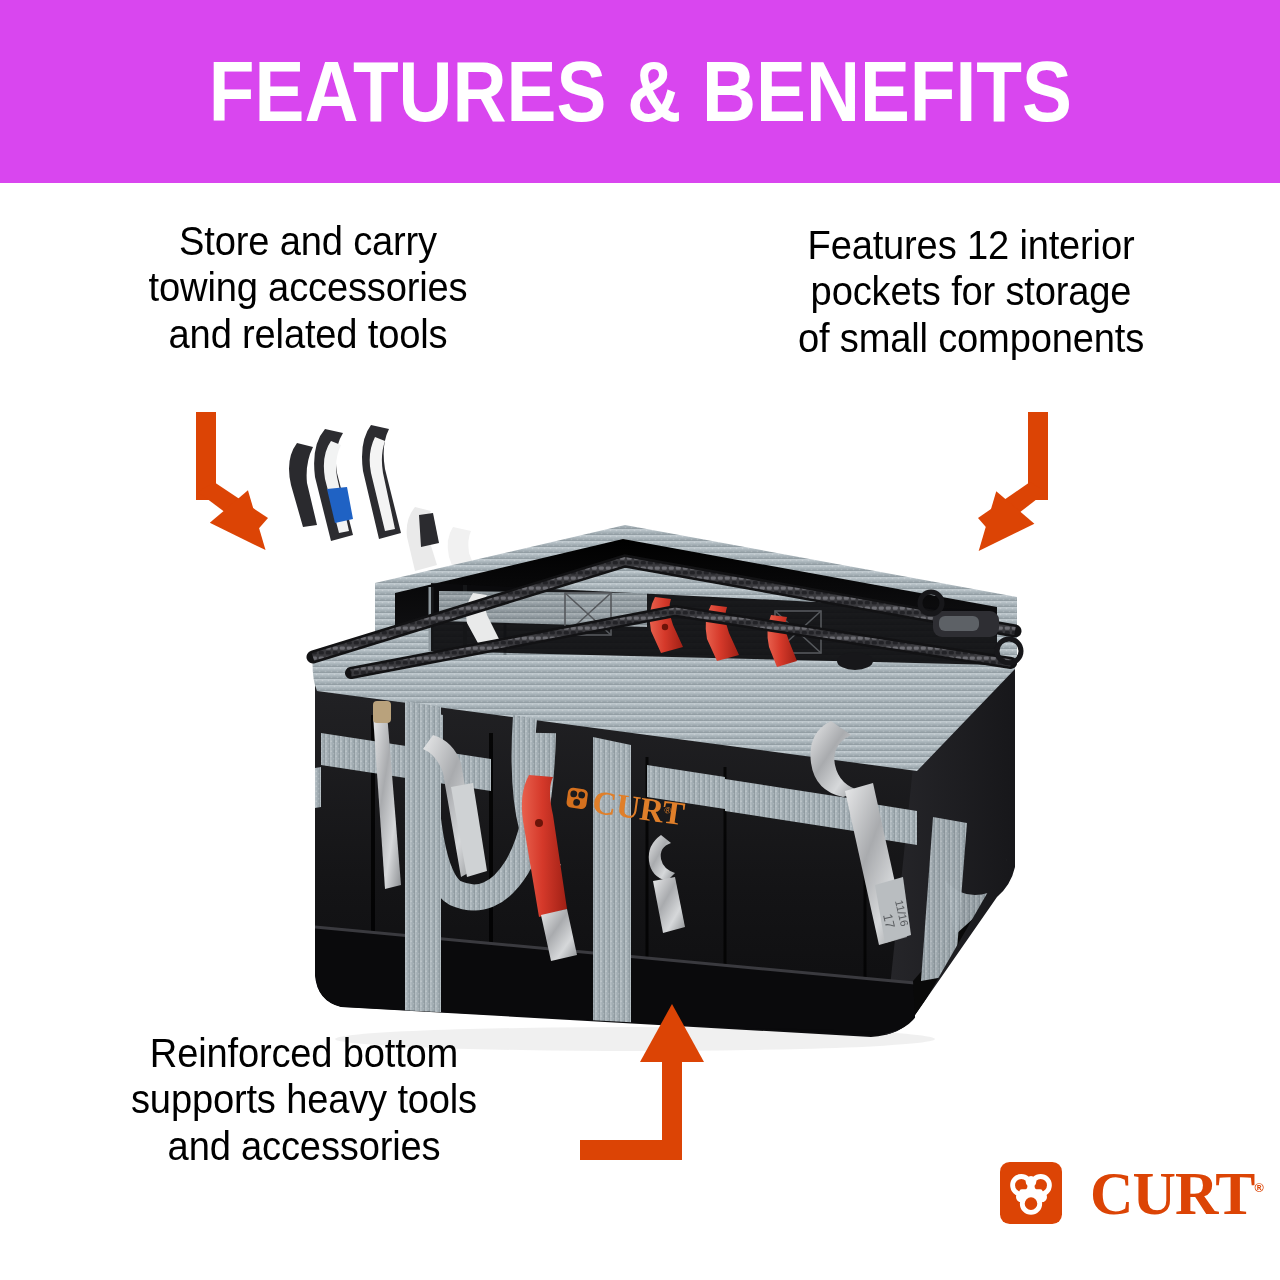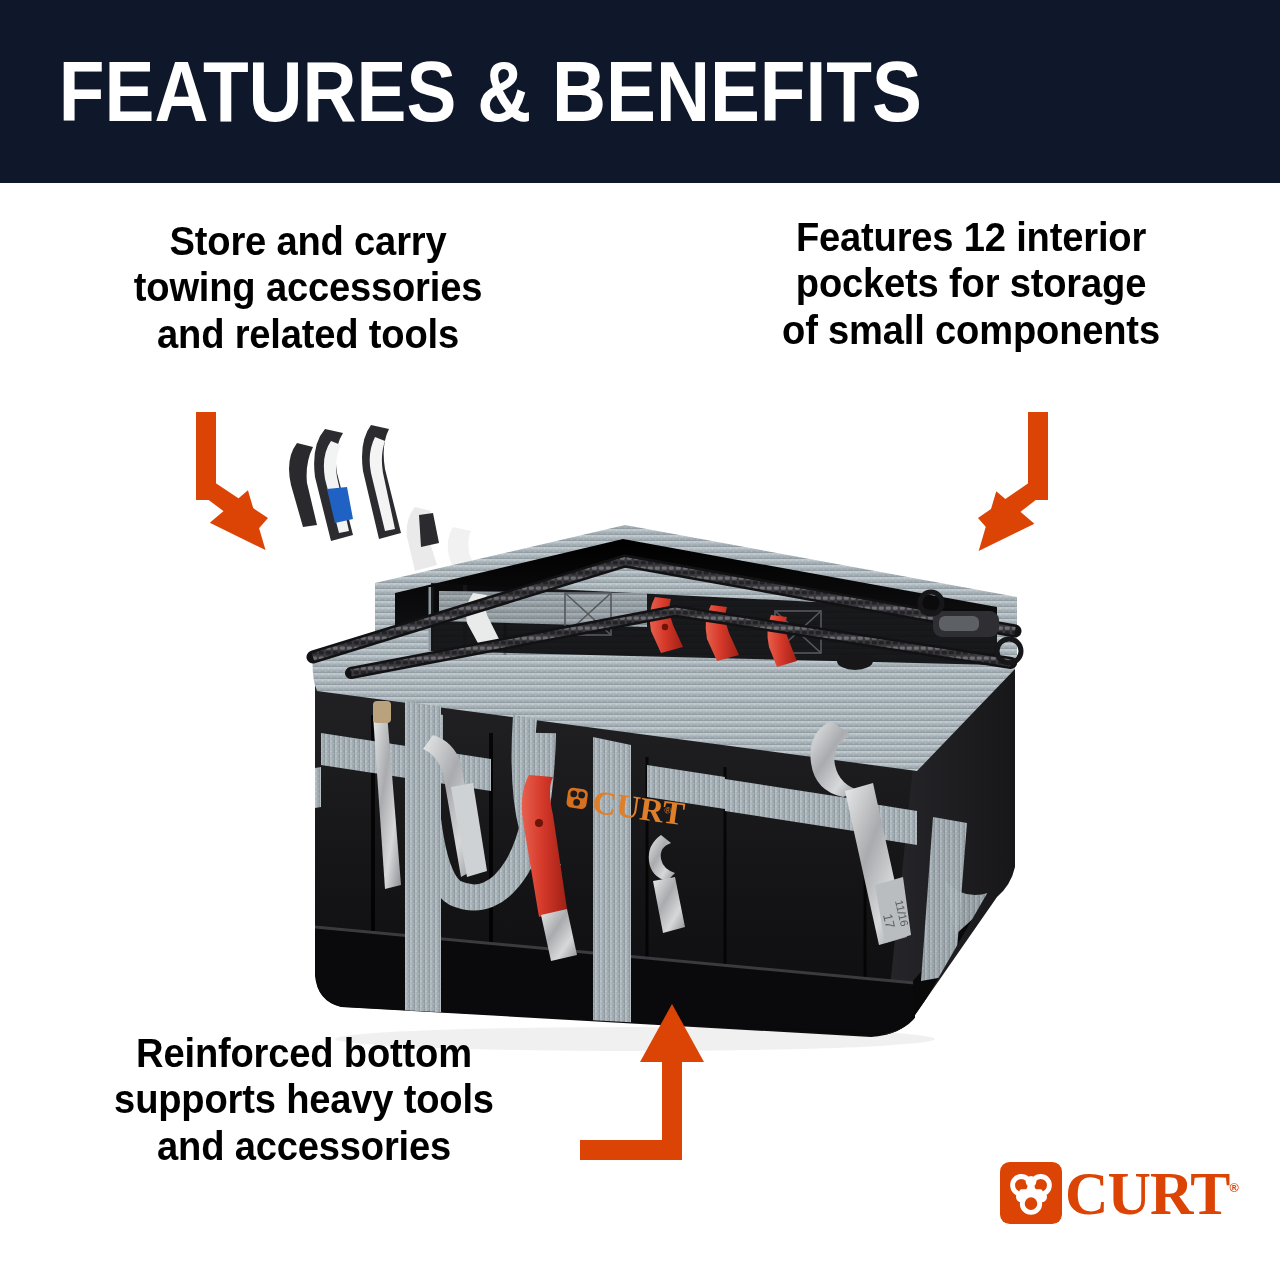--- a/index.html
+++ b/index.html
@@ -8,50 +8,50 @@
     background:#ffffff;
     font-family:"Liberation Sans", sans-serif;
     position:relative;
     overflow:hidden;
   }
 
   
   .header-band {
     position:absolute; left:0; top:0;
     width:1280px; height:183px;
-    background:#0f172a;
-    display:flex; align-items:center; 
+    background:#d946ef;
+    display:flex; align-items:center; justify-content:center;
   }
   .header-title {
     color:#ffffff;
     font-family:"Liberation Sans Narrow","Liberation Sans", sans-serif;
     font-weight:700;
     font-size:85px;
     letter-spacing:0px;
     transform:scaleX(0.88);
     transform-origin:center center;
     white-space:nowrap;
     line-height:1;
   }
 
   
   .callout {
     position:absolute;
     text-align:center;
     color:#000000;
     font-family:"Liberation Sans Narrow","Liberation Sans", sans-serif;
-    font-weight:700;
+    font-weight:400;
     font-size:41px;
     line-height:1.13;
     letter-spacing:-0.2px;
   }
   .callout span { display:block; transform:scaleX(0.93); }
 
   #callout-left  { left:58px;  top:218px;  width:500px; }
-  #callout-right { left:706px; top:214px;  width:530px; }
+  #callout-right { left:706px; top:222px;  width:530px; }
   #callout-bottom{ left:44px;  top:1030px; width:520px; }
 
   
   .arrow-layer {
     position:absolute; left:0; top:0;
     width:1280px; height:1280px;
     pointer-events:none;
   }
 
   
@@ -60,21 +60,21 @@
     left:255px; top:415px;
     width:800px; height:640px;
   }
   .product-stage svg { display:block; width:100%; height:100%; }
 
   
   .brand-logo {
     position:absolute;
     left:1000px; top:1157px;
     width:224px; height:72px;
-    display:flex; align-items:center; gap:3px;
+    display:flex; align-items:center; gap:28px;
   }
   .brand-mark { width:62px; height:62px; flex:0 0 auto; }
   .brand-word {
     position:relative;
     color:#DC4405;
     font-family:"Liberation Serif","DejaVu Serif", serif;
     font-weight:700;
     font-size:62px;
     line-height:1;
     letter-spacing:-1px;

